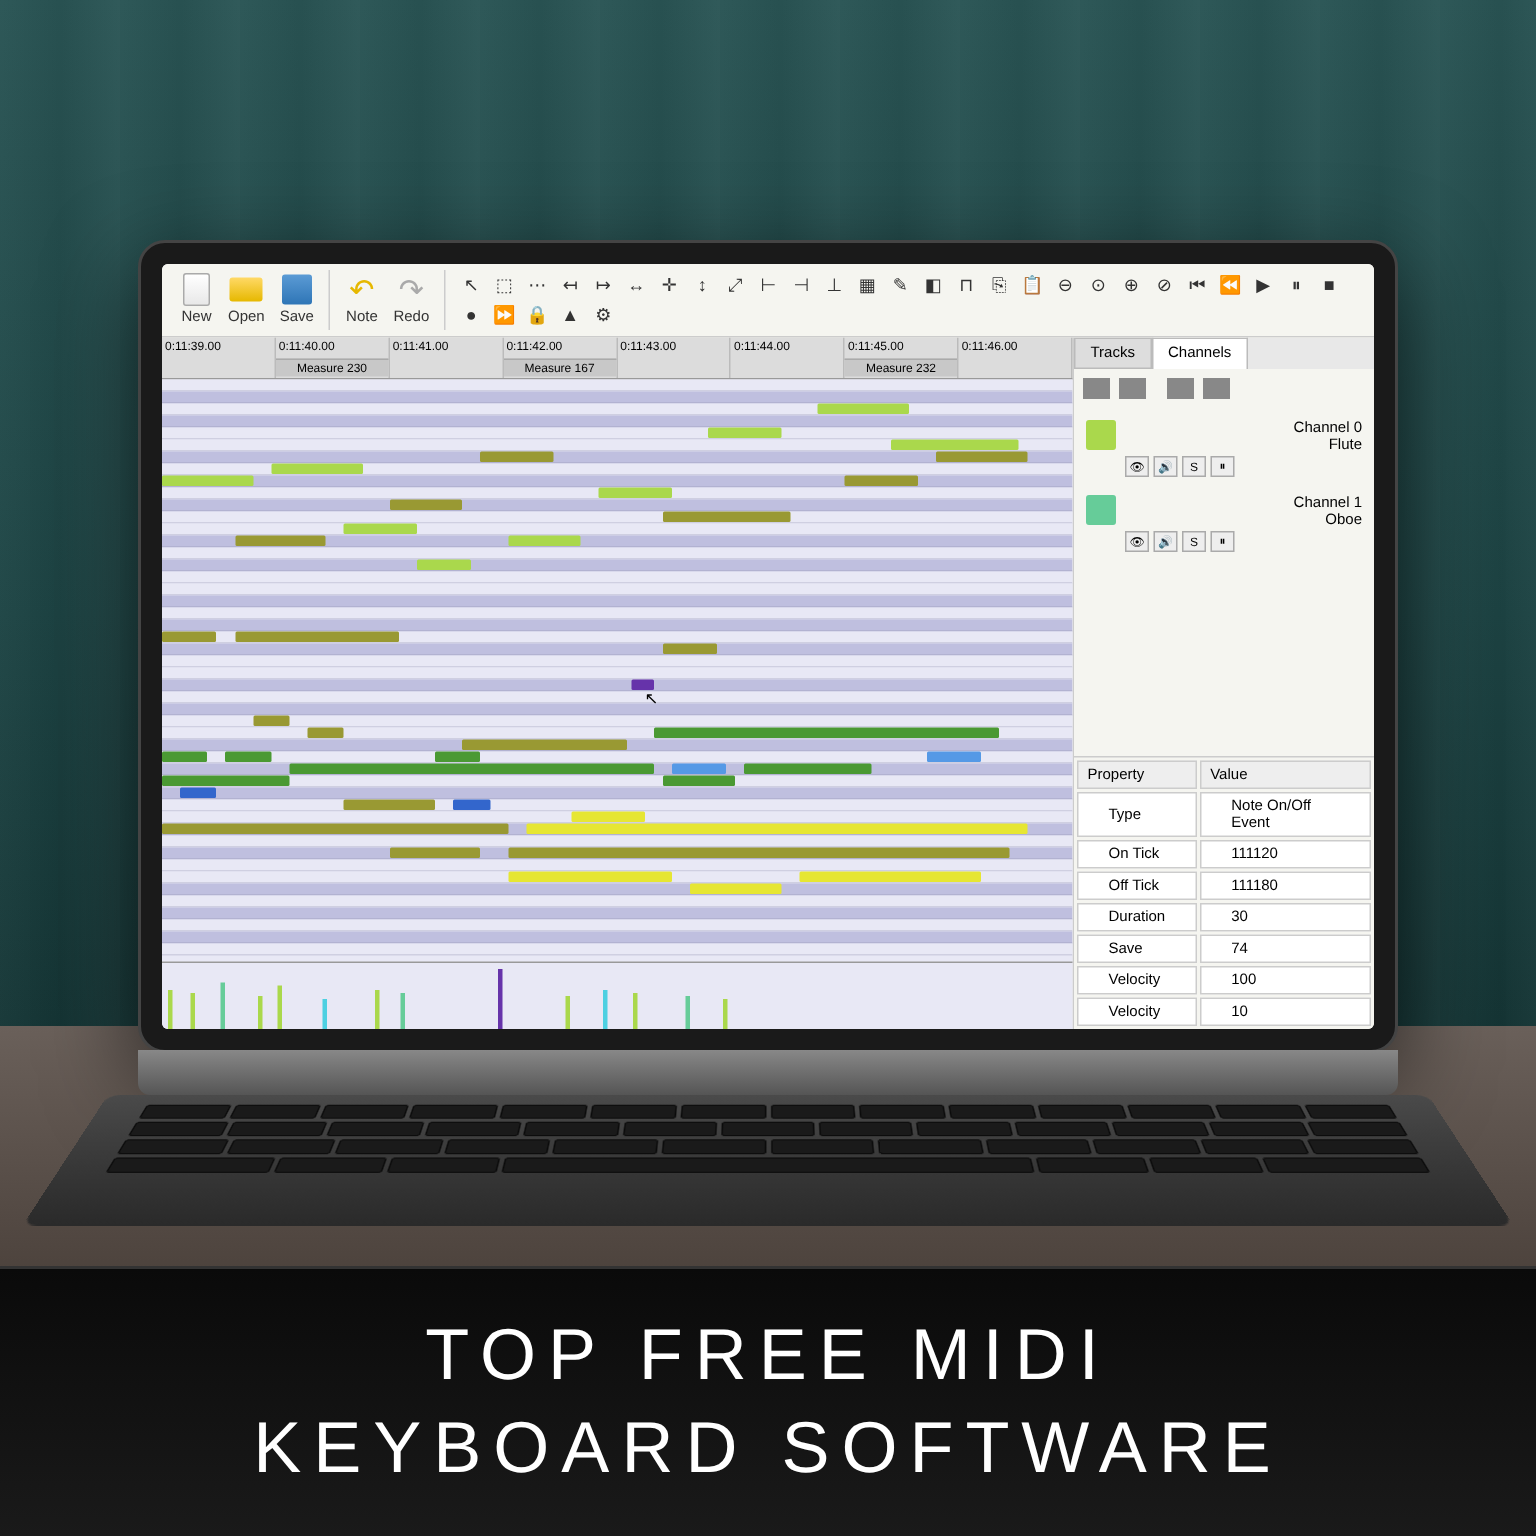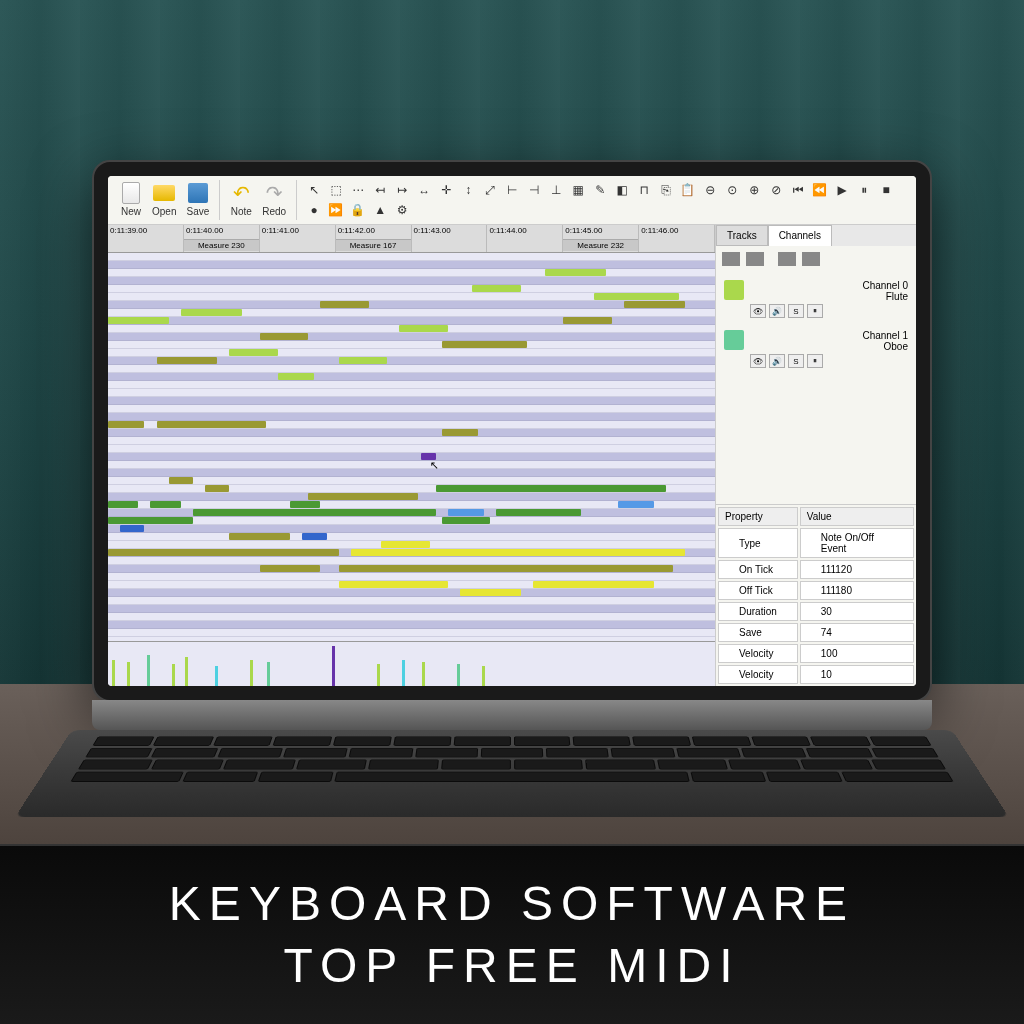--- a/index.html
+++ b/index.html
@@ -412,16 +412,16 @@
         <div class="key" style="flex:5"></div>
         <div class="key"></div>
         <div class="key"></div>
         <div class="key" style="flex:1.5"></div>
       </div>
   </div>
 </div>
 
 <div class="caption">
   <div class="caption-text">
+    <div>TOP FREE MIDI</div>
     <div>KEYBOARD SOFTWARE</div>
-    <div>TOP FREE MIDI</div>
   </div>
 </div>
 
 </body></html>

